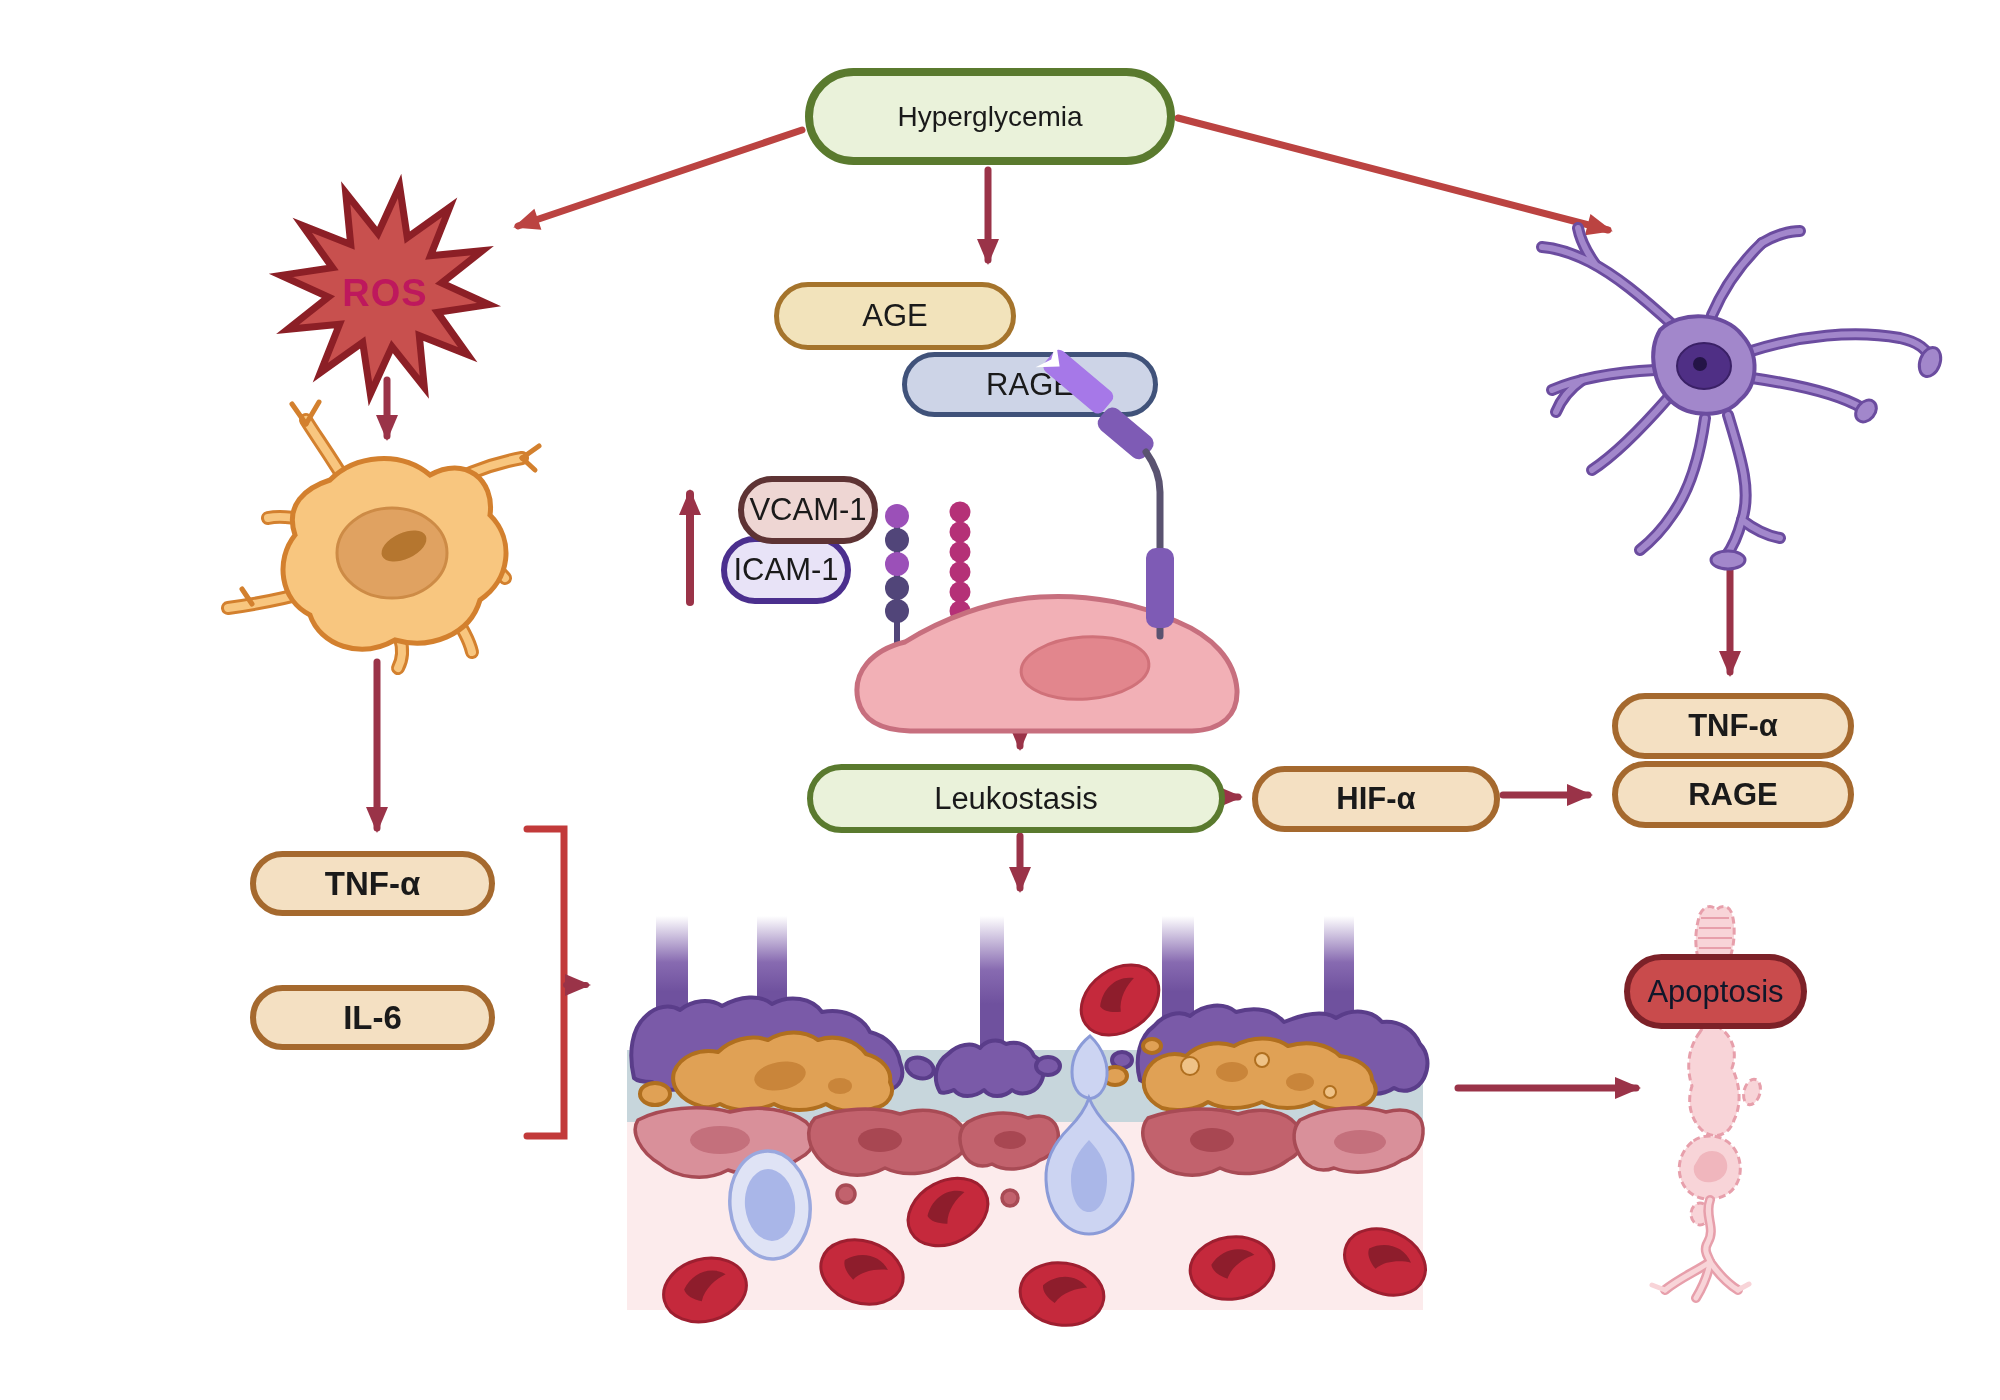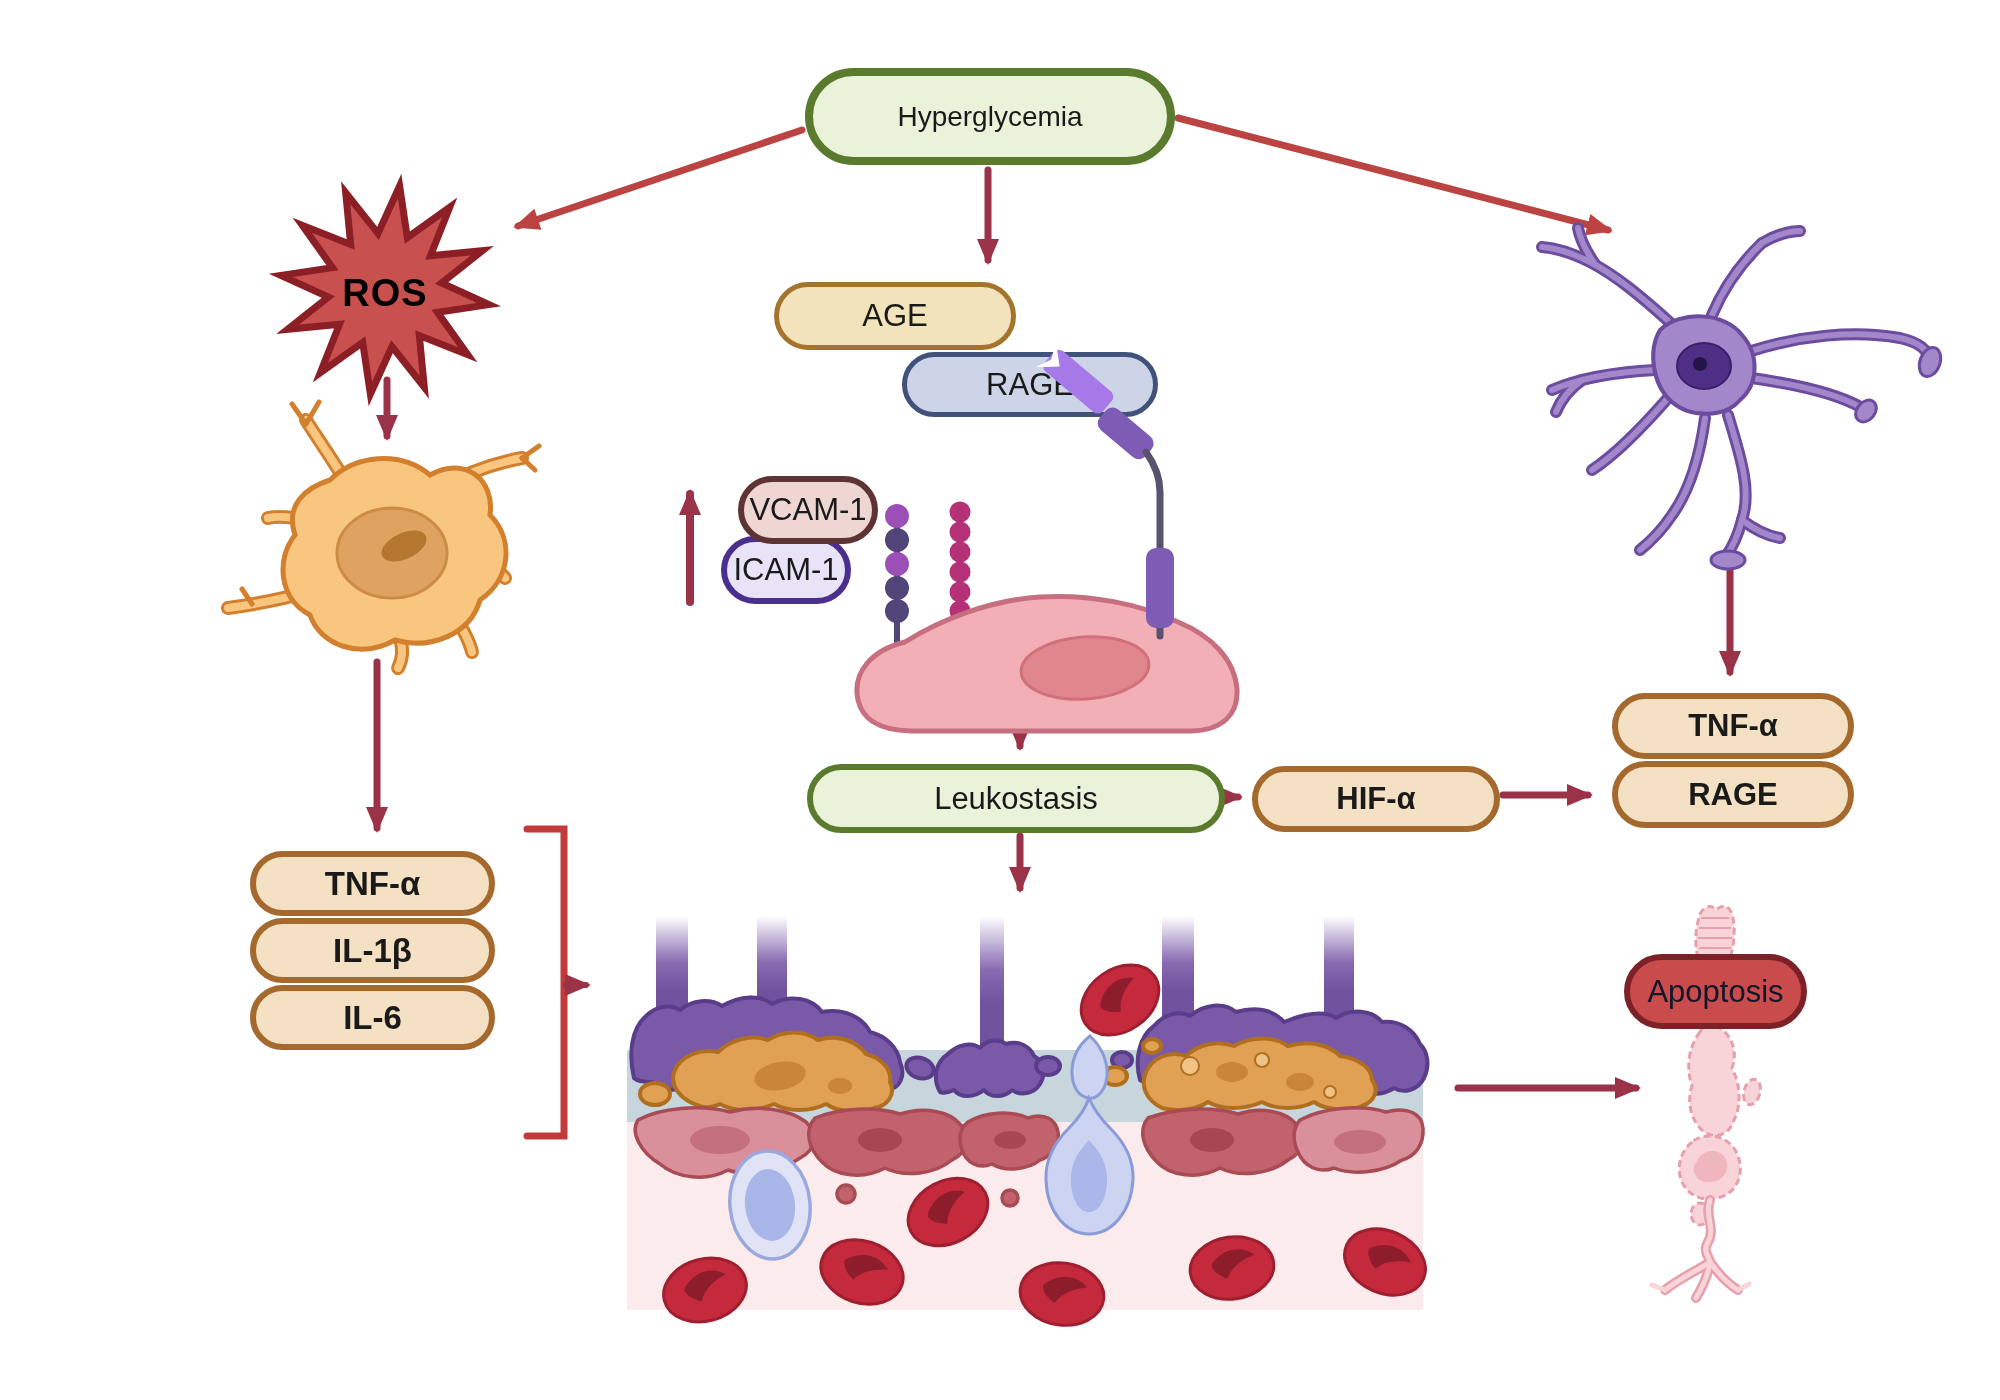--- a/index.html
+++ b/index.html
@@ -11,21 +11,21 @@
         font-family:"Liberation Sans",sans-serif;}
   .green  {background:var(--green-node-bg,#eaf2da);border:7px solid var(--green-node-border,#5a7a2e);}
   .tan    {background:var(--tan-node-bg,#f4e0c2); border:6px solid var(--tan-node-border,#a5692e);font-weight:bold;}
   .age    {background:var(--age-bg,#f2e3bb);      border:5px solid var(--age-border,#a5742c);}
   .rage   {background:var(--rage-bg,#cdd4e7);     border:5px solid var(--rage-border,#40527a);}
   .vcam   {background:var(--vcam-bg,#eed6d3);     border:6px solid var(--vcam-border,#5e3334);}
   .icam   {background:var(--icam-bg,#e8e3f7);     border:6px solid var(--icam-border,#4b2f8e);}
   .apop   {background:var(--apoptosis-bg,#c94b4c);border:6px solid var(--apoptosis-border,#7c2128);color:#0f172a;}
   .f44{font-size:28px;} .f31{font-size:31px;} .f33{font-size:33px;font-weight:bold;}
   .ros-label{position:absolute;left:322px;top:272px;width:126px;text-align:center;
-             font-size:38px;font-weight:bold;color:#000000;letter-spacing:1px;}
+             font-size:38px;font-weight:bold;color:#be185d;letter-spacing:1px;}
 </style>
 </head>
 <body>
 
 <div class="canvas">
 
 <svg class="layer" width="2000" height="1400" viewBox="0 0 2000 1400">
   <defs>
     <marker id="mBright" markerUnits="userSpaceOnUse" markerWidth="34" markerHeight="34" refX="24" refY="15" orient="auto">
       <path d="M3,4 L29,15 L3,26 Z" fill="#bb4341"></path>
@@ -293,23 +293,20 @@
 <div class="pill tan f31" style="left:1612px;top:693px;width:242px;height:66px;">
   <span>TNF-α</span>
 </div>
 <div class="pill tan f31" style="left:1612px;top:761px;width:242px;height:67px;">
   <span>RAGE</span>
 </div>
 
 <div class="pill tan f33" style="left:250px;top:851px;width:245px;height:65px;">
   <span>TNF-α</span>
 </div>
-<div class="pill tan f33" style="left:250px;top:918px;width:245px;height:65px;">
-  <span>IL-1β</span>
-</div>
 <div class="pill tan f33" style="left:250px;top:985px;width:245px;height:65px;">
   <span>IL-6</span>
 </div>
 
 <div class="pill apop f31" style="left:1624px;top:954px;width:183px;height:75px;z-index:5;">
   <span>Apoptosis</span>
 </div>
 
 <svg class="layer" width="2000" height="1400" viewBox="0 0 2000 1400" style="z-index:6;pointer-events:none;">
   <g>

